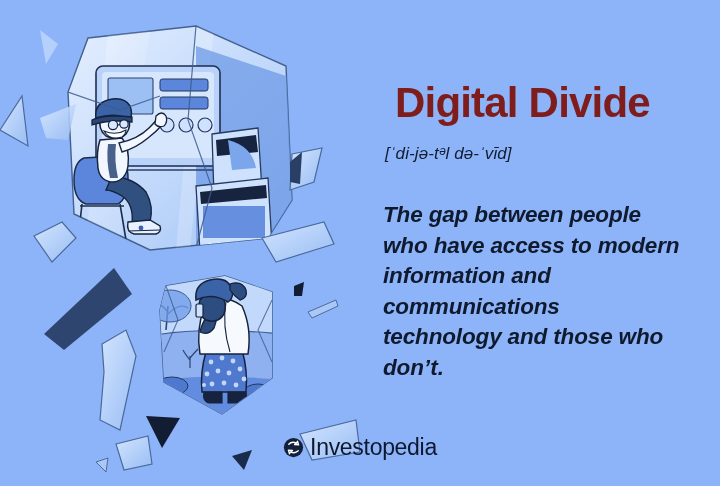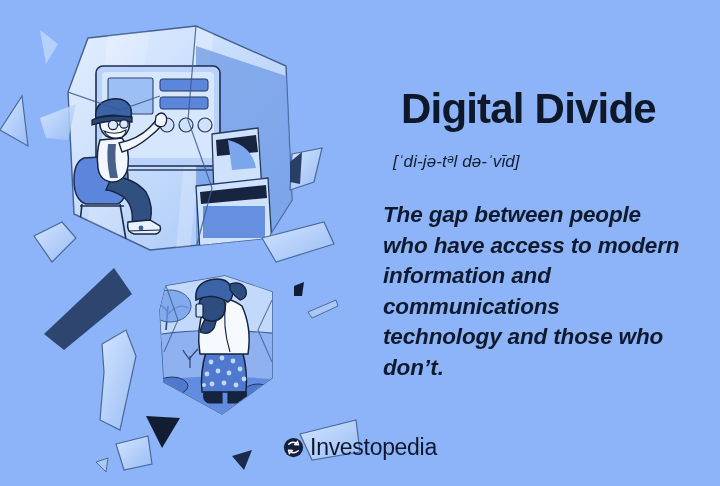--- a/index.html
+++ b/index.html
@@ -28,33 +28,33 @@
     position: absolute;
     left: 383px;
     top: 0;
     width: 320px;
     height: 486px;
   }
   .title {
     position: absolute;
     left: 0;
     top: 68px;
-    margin: 18px;
+    margin: 12px;
     font-size: 42px;
     line-height: 46px;
     font-weight: 700;
     letter-spacing: -0.8px;
-    color: #0f172a;
+    color: #7f1d1d;
     white-space: nowrap;
   }
   .pronunciation {
     position: absolute;
     left: 2px;
     top: 143px;
-    margin: 8px;
+    margin: 0;
     font-size: 17px;
     line-height: 22px;
     font-style: italic;
     color: #131d32;
     letter-spacing: 0.1px;
     white-space: nowrap;
   }
   .definition {
     position: absolute;
     left: 0;

